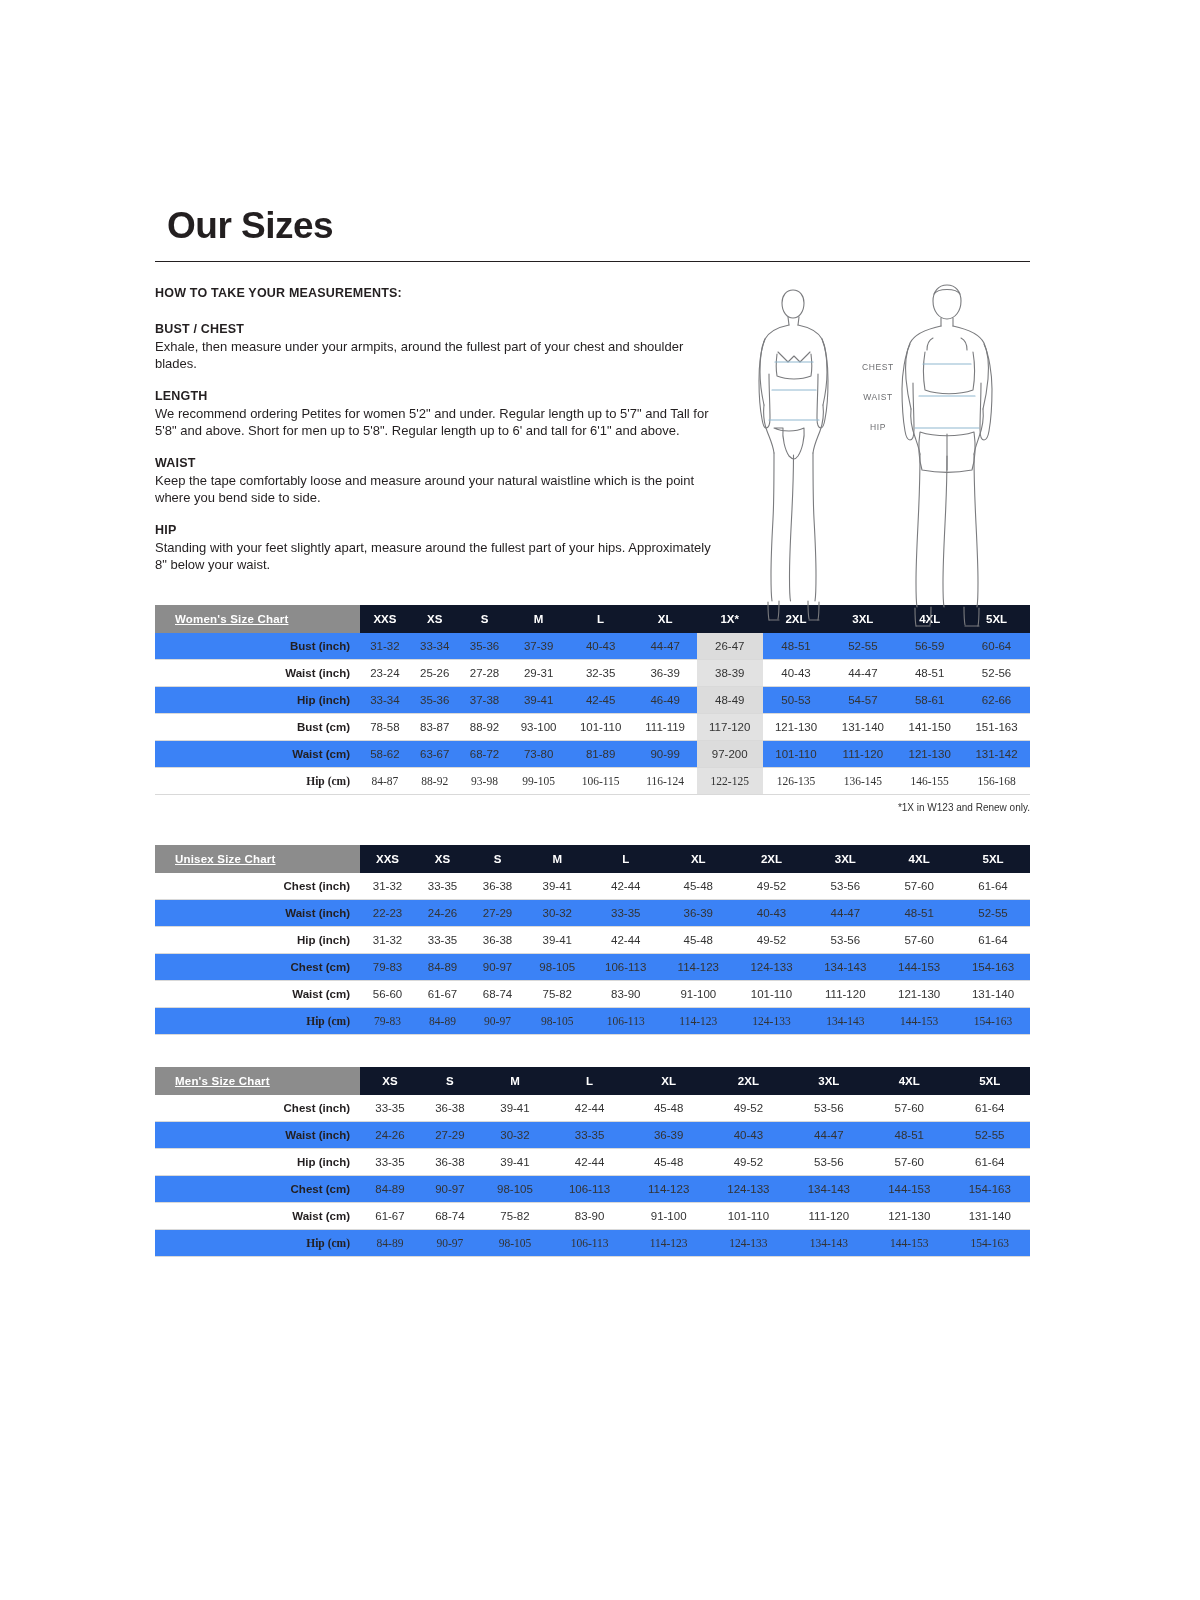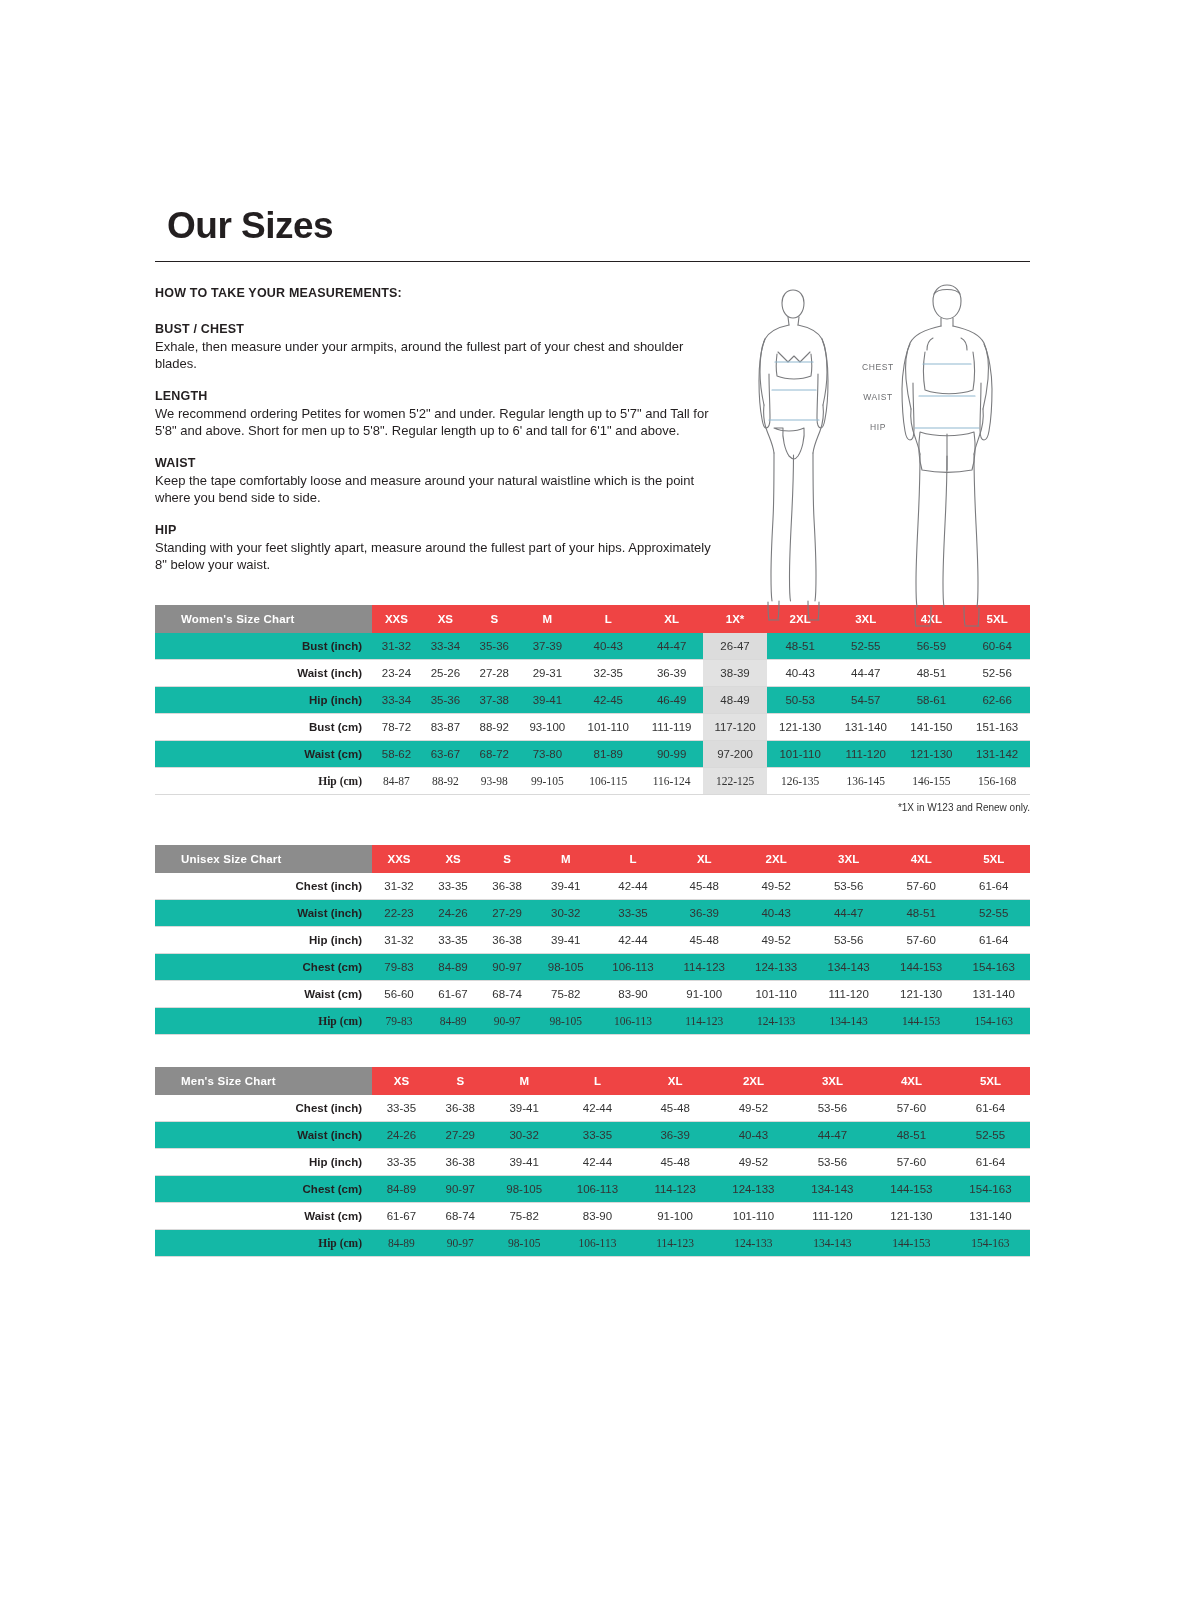--- a/index.html
+++ b/index.html
@@ -89,45 +89,46 @@
     border-collapse: collapse;
     width: 875px;
     font-size: 11.5px;
   }
   table.size th.corner {
     background: #8c8c8c;
     color: #ffffff;
     font-size: 11.5px;
     font-weight: bold;
     text-align: left;
-    padding: 8px 26px;
+    padding: 8px 20px;
     letter-spacing: 0.2px;
+    text-decoration: underline;
   }
   table.size th.sizehead {
-    background: #ef4444;
+    background: #0f172a;
     color: #ffffff;
     font-size: 11.5px;
     font-weight: bold;
     text-align: center;
     padding: 8px 4px;
   }
   table.size td.rowlabel {
     text-align: right;
     font-weight: bold;
     padding: 7px 10px 7px 6px;
     white-space: nowrap;
   }
   table.size td.cell {
     text-align: center;
     padding: 7px 4px;
     color: #333;
   }
   table.size tbody tr { border-bottom: 1px solid #d9d9d9; }
   table.size tbody tr:last-child { border-bottom: 1px solid #d9d9d9; font-family: Liberation Serif, serif; }
-  table.size tbody tr.alt { background: #14b8a6; }
+  table.size tbody tr.alt { background: #3b82f6; }
   td.highlight { background: #e2e2e2; }
   tr.alt td.highlight { background: #dcdcdc; }
   .footnote {
     text-align: right;
     font-size: 10px;
     color: #333;
     margin-top: 7px;
     width: 875px;
   }
 </style>
@@ -297,21 +298,21 @@
             <td class="cell">42-45</td>
             <td class="cell">46-49</td>
             <td class="cell highlight">48-49</td>
             <td class="cell">50-53</td>
             <td class="cell">54-57</td>
             <td class="cell">58-61</td>
             <td class="cell">62-66</td>
           </tr>
           <tr>
             <td class="rowlabel">Bust (cm)</td>
-            <td class="cell">78-72</td>
+            <td class="cell">78-58</td>
             <td class="cell">83-87</td>
             <td class="cell">88-92</td>
             <td class="cell">93-100</td>
             <td class="cell">101-110</td>
             <td class="cell">111-119</td>
             <td class="cell highlight">117-120</td>
             <td class="cell">121-130</td>
             <td class="cell">131-140</td>
             <td class="cell">141-150</td>
             <td class="cell">151-163</td>

